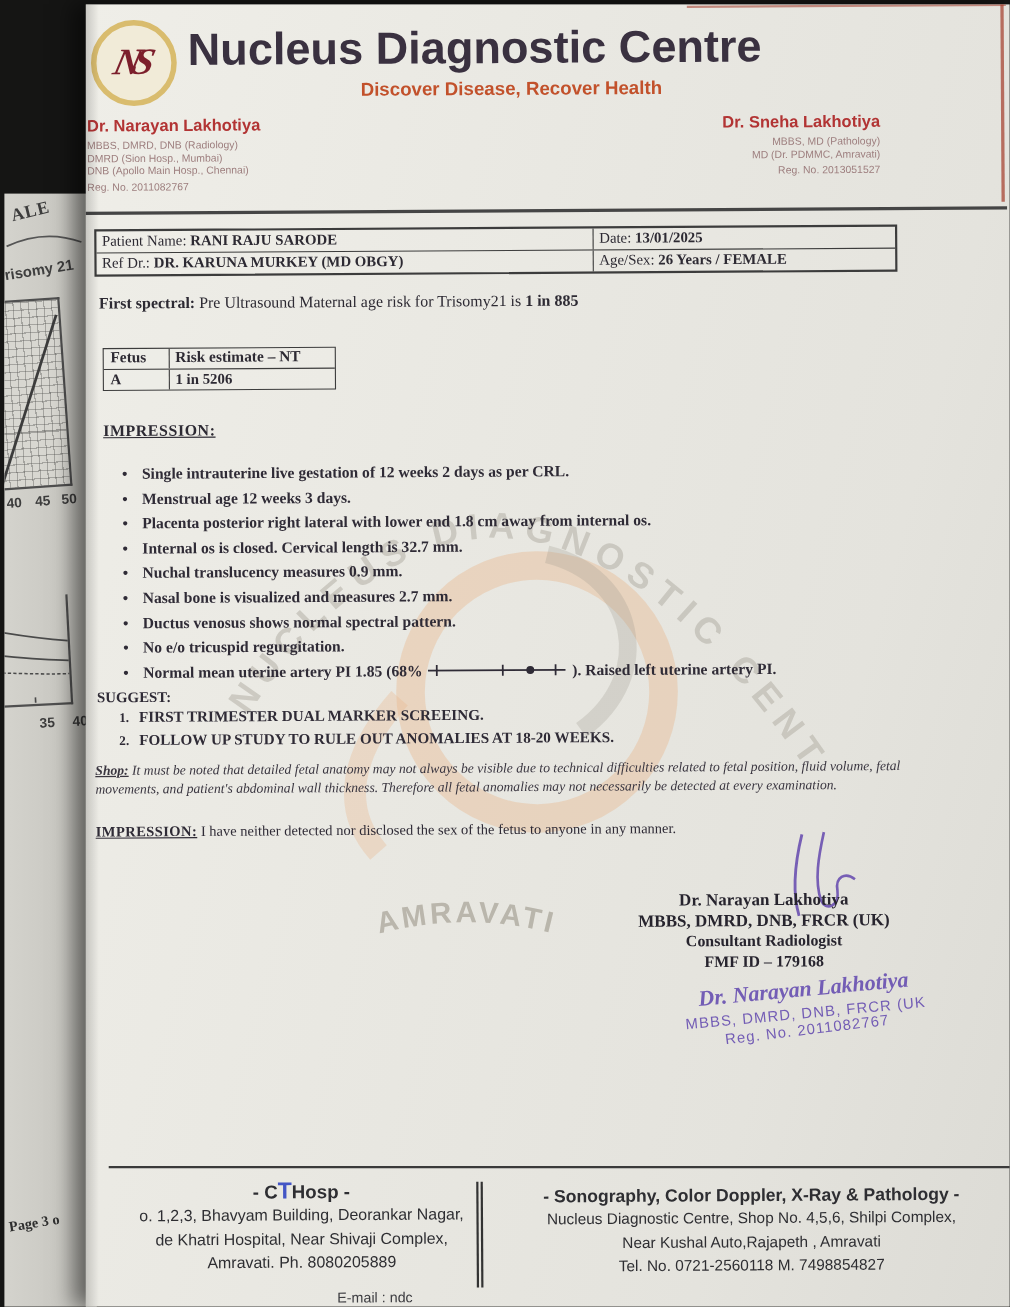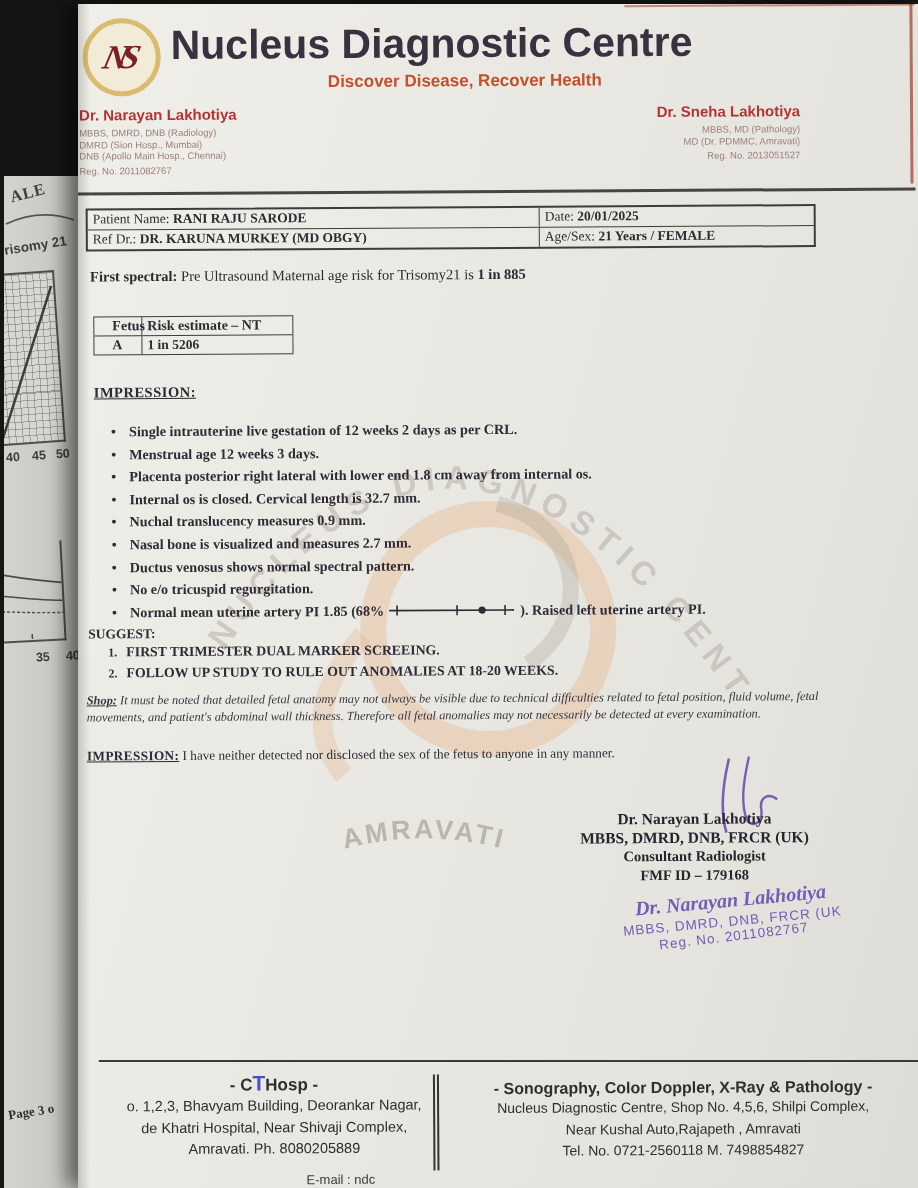--- a/index.html
+++ b/index.html
@@ -77,21 +77,21 @@
   .lbl { font-weight:400; }
   .val { font-weight:700; }
 
   .trimester { position:absolute; left:14px; top:262px; font-size:14.5px; color:#2d2a33; }
   .trimester .b { font-weight:700; }
 
   .ftable { position:absolute; left:17px; top:310px; border:1.6px solid #3c3c3c;
             color:#2d2a33; background:rgba(255,255,255,.05); }
   .frow { display:flex; }
   .frow + .frow { border-top:1.6px solid #3c3c3c; }
-  .fc1 { width:48px; border-right:1.6px solid #3c3c3c; padding:1px 18px; }
+  .fc1 { width:60px; border-right:1.6px solid #3c3c3c; padding:1px 6px; }
   .fc2 { width:150px; padding:1px 5px; }
   .fhead { font-weight:700; font-size:14px; }
   .fcell { font-weight:600; font-size:13.5px; }
 
   .impression-h { position:absolute; left:17px; top:378px; font-weight:700; font-size:14.5px;
             color:#2d2a33; text-decoration:underline; letter-spacing:.5px; }
 
   .bullets { position:absolute; left:30px; top:414px; width:804px; font-weight:700;
             font-size:14.2px; color:#2f2b36; }
   .bi { position:relative; padding-left:22px; line-height:22.6px; white-space:nowrap; }
@@ -219,31 +219,31 @@
   <div class="rule"></div>
 
   <div class="ptable">
     <div class="prow">
       <div class="pcell l">
         <span class="lbl">Patient Name:</span>
         <span class="val">RANI RAJU SARODE</span>
       </div>
       <div class="pcell r">
         <span class="lbl">Date:</span>
-        <span class="val">20/01/2025</span>
+        <span class="val">13/01/2025</span>
       </div>
     </div>
     <div class="prow">
       <div class="pcell l">
         <span class="lbl">Ref Dr.:</span>
         <span class="val">DR. KARUNA MURKEY (MD OBGY)</span>
       </div>
       <div class="pcell r">
         <span class="lbl">Age/Sex:</span>
-        <span class="val">21 Years / FEMALE</span>
+        <span class="val">26 Years / FEMALE</span>
       </div>
     </div>
   </div>
 
   <div class="trimester">
     <span class="b">First spectral:</span><span> Pre Ultrasound Maternal age risk for Trisomy21 is </span><span class="b">1 in 885</span>
   </div>
 
   <div class="ftable">
     <div class="frow">

